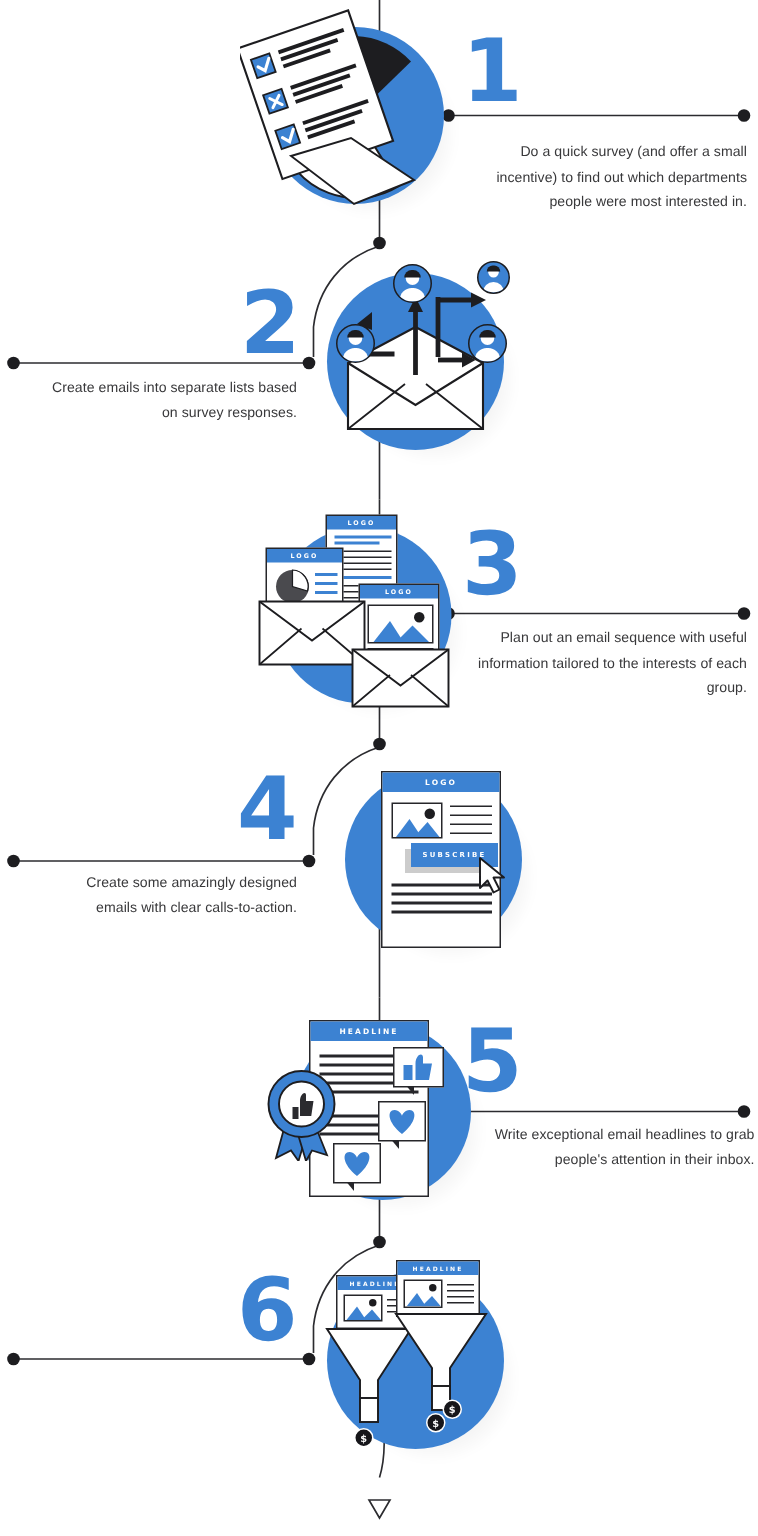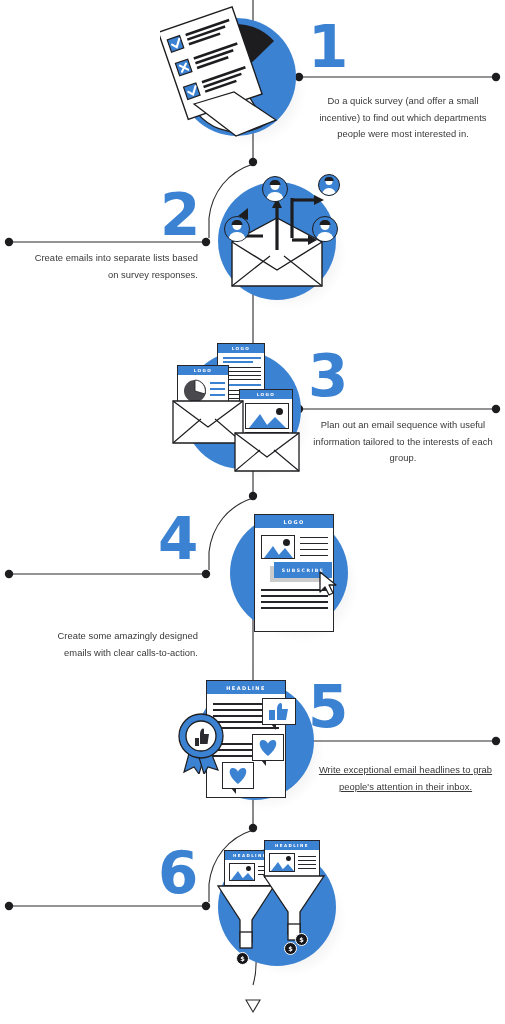--- a/index.html
+++ b/index.html
@@ -37,21 +37,21 @@
     color:#3c82d2;
     letter-spacing:-1px;
   }
   .desc{
     position:absolute;
     font-size:9.4px;
     line-height:16.5px;
     color:#38383a;
     letter-spacing:.005em;
   }
-  .desc.right{text-align:center;}
+  .desc.right{text-align:right;}
   .desc.left{text-align:right;}
 
   
   .doc{position:absolute;background:#fff;border:1.2px solid #26262a;box-sizing:border-box;}
   .dochead{
     position:absolute;left:0;top:0;right:0;height:9px;background:#3c82d2;
     color:#fff;font-size:4.2px;letter-spacing:1.4px;font-weight:700;
     display:flex;align-items:center;justify-content:center;
     font-family:"DejaVu Sans", sans-serif;
   }
@@ -321,21 +321,21 @@
       </div>
 
       <div class="btn-sub-shadow" style="left:58px;top:66px;width:58px;height:16px;"></div>
       <div class="btn-sub" style="left:62px;top:62px;width:58px;height:16px;">SUBSCRIBE</div>
 
       <svg style="position:absolute;left:104px;top:70px;" width="24" height="28">
         <polygon points="4,2 4,22 9,17 13,25 17,23 13,15 20,15" fill="#ffffff" stroke="#1d1d20" stroke-width="1.3" stroke-linejoin="round"></polygon>
       </svg>
     </div>
     <div class="num" style="left:158px;top:12px;">4</div>
-    <div class="desc left" style="left:28px;top:82px;width:170px;margin-top:48px;">Create some amazingly designed emails with clear calls-to-action.</div>
+    <div class="desc left" style="left:28px;top:82px;width:170px;">Create some amazingly designed emails with clear calls-to-action.</div>
   </div>
 
   <div class="step" style="top:666px;">
     <div class="art" style="left:178px;top:2px;">
       <div class="shadowdisc"></div>
       <div class="bigcircle"></div>
 
       <div class="doc" style="left:28px;top:12px;width:80px;height:118px;">
         <div class="dochead" style="height:13px;font-size:5px;">HEADLINE</div>
         <div class="line-dk" style="left:6px;top:22px;width:66px;height:1.8px;"></div>
@@ -369,21 +369,21 @@
         </svg>
       </div>
 
       <div class="bubble" style="left:44px;top:94px;width:30px;height:25px;">
         <svg width="28" height="23" style="position:absolute;left:1px;top:1px;">
           <path d="M14 20 C4 12 4 4 9 4 C12 4 14 7 14 8 C14 7 16 4 19 4 C24 4 24 12 14 20 Z" fill="#3c82d2"></path>
         </svg>
       </div>
     </div>
     <div class="num" style="left:308px;top:12px;">5</div>
-    <div class="desc right" style="left:308px;top:96px;width:195px;text-decoration:underline;">Write exceptional email headlines to grab people's attention in their inbox.</div>
+    <div class="desc right" style="left:308px;top:82px;width:195px;">Write exceptional email headlines to grab people's attention in their inbox.</div>
   </div>
 
   <div class="step" style="top:832px;">
     <div class="art" style="left:200px;top:2px;">
       <div class="shadowdisc"></div>
       <div class="bigcircle"></div>
 
       <div class="doc" style="left:24px;top:16px;width:52px;height:36px;">
         <div class="dochead" style="height:9px;font-size:4px;">HEADLINE</div>
         <div class="thumbimg" style="left:4px;top:12px;width:26px;height:18px;">

